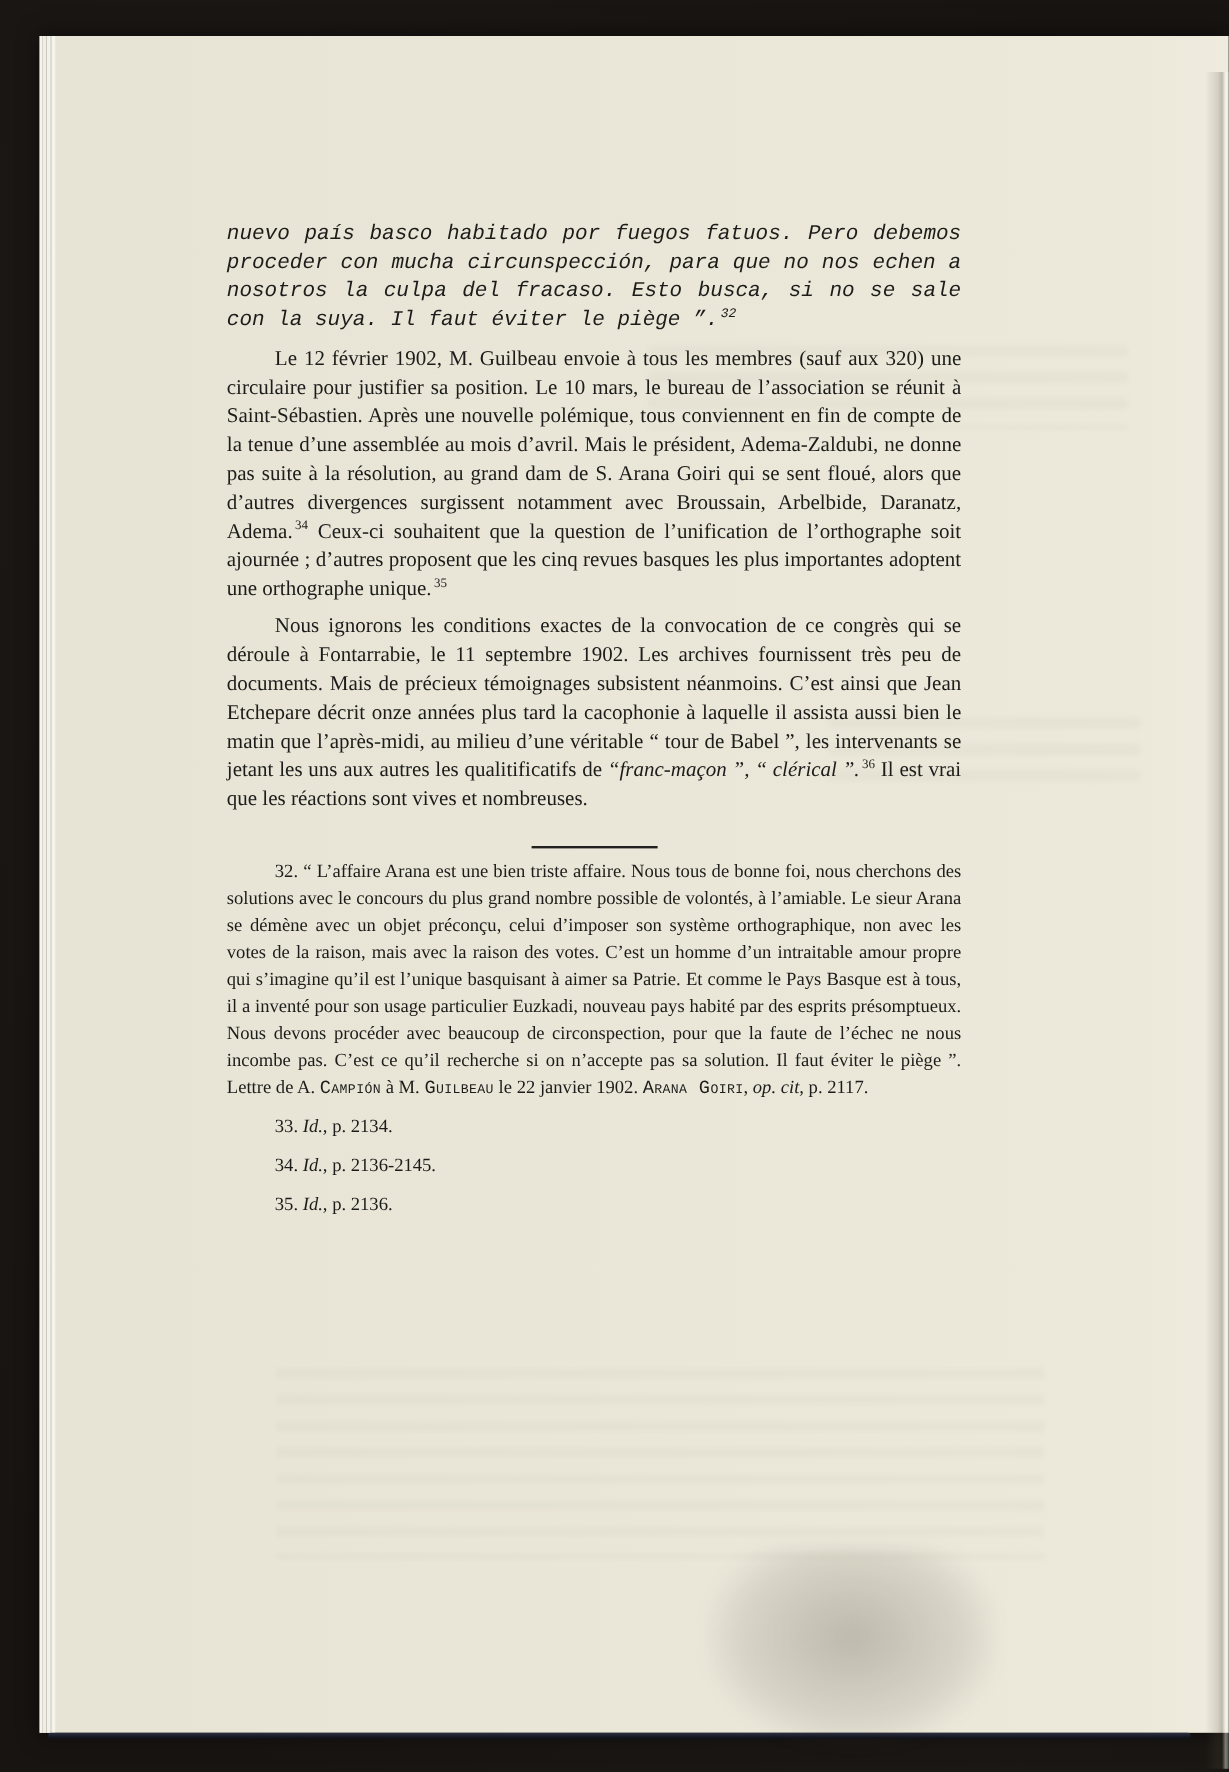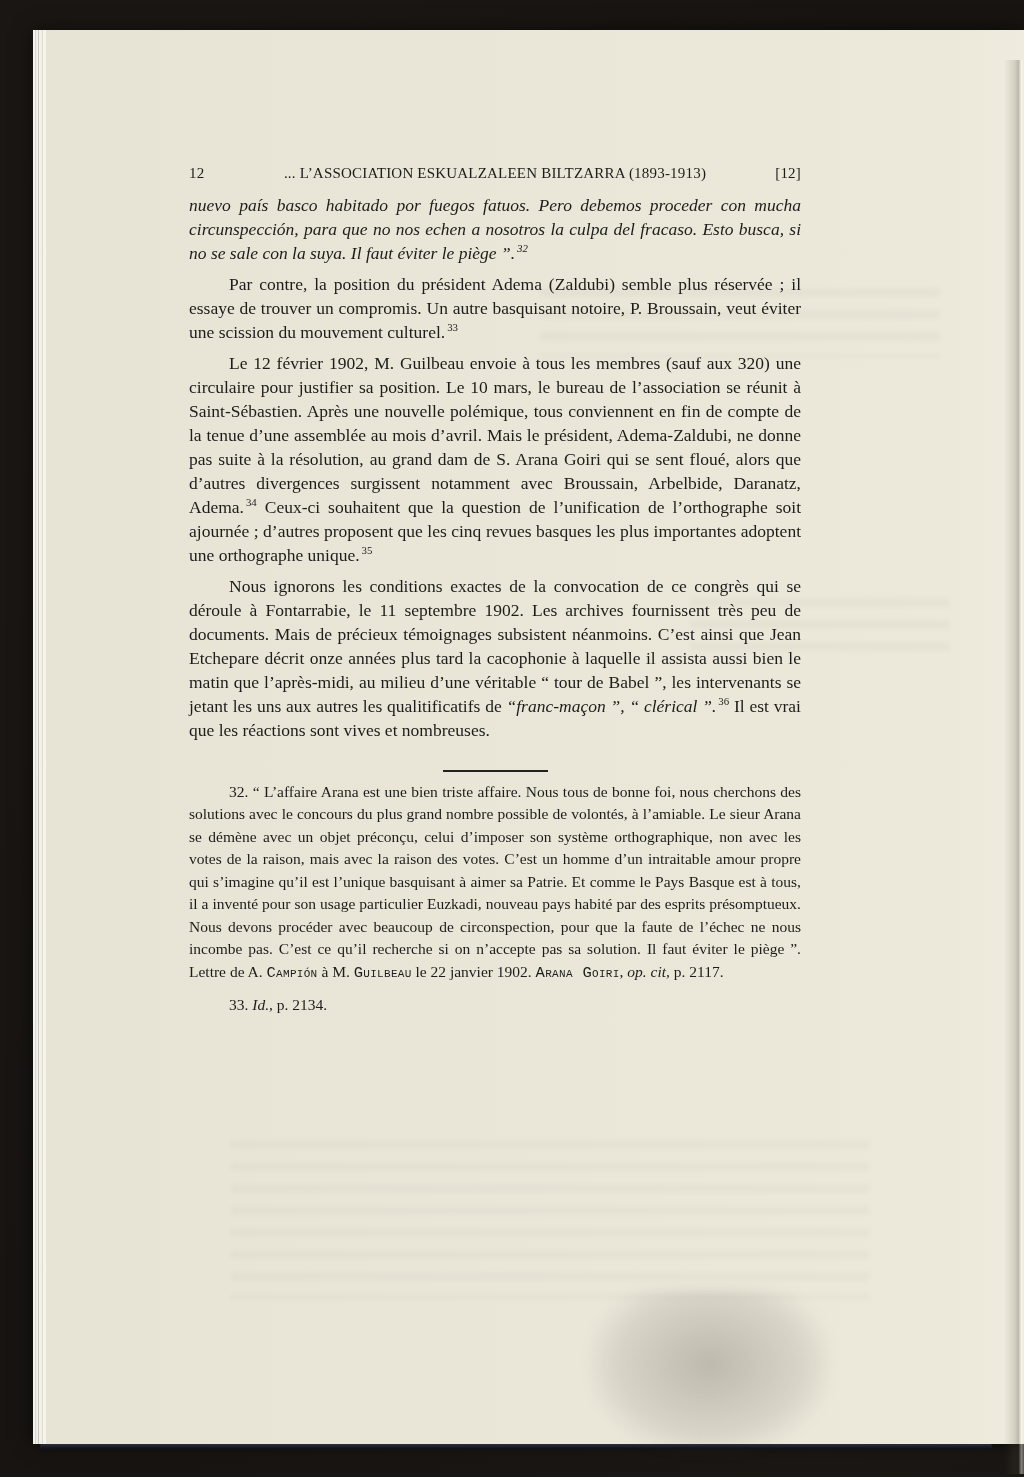--- a/index.html
+++ b/index.html
@@ -52,21 +52,21 @@
     color:#1d1c1a;font-size:17.5px;line-height:24px;
   }
   .pg-header{
     display:flex;align-items:baseline;font-size:15px;line-height:20px;letter-spacing:.2px;
   }
   .pg-header .hl{width:70px;text-align:left;}
   .pg-header .ht{flex:1;text-align:center;}
   .pg-header .hr{width:70px;text-align:right;}
 
   .para{text-align:justify;margin:0;}
-  .p-quote{margin-top:10px;font-style:italic;}
+  .p-quote{margin-top:20px;font-style:italic;font-family:Liberation Mono, monospace;}
   .p-body{margin-top:7px;text-indent:40px;}
   .heading{margin-top:11px;padding-left:40px;font-weight:bold;text-align:left;}
   .i{font-style:italic;}
   .sc{font-variant:small-caps;letter-spacing:.3px;font-family:Liberation Mono, monospace;}
   .sup{vertical-align:super;font-size:.62em;line-height:0;margin-left:2px;}
 
   .fn-rule{margin-top:28px;width:105px;border:0;border-top:2px solid #22211f;}
   .footnotes{margin-top:7px;font-size:15.5px;line-height:22.5px;}
   .fn{text-align:justify;text-indent:40px;margin:0;}
   .fn + .fn{margin-top:10px;}
@@ -82,35 +82,31 @@
 
 <div class="edge-stack"></div>
 <div class="ghost g1"></div>
 <div class="ghost g2"></div>
 <div class="ghost g3"></div>
 <div class="shadow-spot"></div>
 <div class="cover-edge"></div>
 
 <div class="content">
 
-  <div class="pg-header">
-    <span class="hl">12</span>
-    <span class="ht">... L’ASSOCIATION ESKUALZALEEN BILTZARRA (1893-1913)</span>
-    <span class="hr">[12]</span>
-  </div>
 
   <p class="para p-quote"><span>nuevo país basco habitado por fuegos fatuos. Pero debemos proceder con mucha circunspección, para que no nos echen a nosotros la culpa del fracaso. Esto busca, si no se sale con la suya. Il faut éviter le piège ”.</span><span class="sup">32</span></p>
 
-  <p class="para p-body"><span>Par contre, la position du président Adema (Zaldubi) semble plus réservée ; il essaye de trouver un compromis. Un autre basquisant notoire, P. Broussain, veut éviter une scission du mouvement culturel.</span><span class="sup">33</span></p>
 
   <p class="para p-body"><span>Le 12 février 1902, M. Guilbeau envoie à tous les membres (sauf aux 320) une circulaire pour justifier sa position. Le 10 mars, le bureau de l’association se réunit à Saint-Sébastien. Après une nouvelle polémique, tous conviennent en fin de compte de la tenue d’une assemblée au mois d’avril. Mais le président, Adema-Zaldubi, ne donne pas suite à la résolution, au grand dam de S. Arana Goiri qui se sent floué, alors que d’autres divergences surgissent notamment avec Broussain, Arbelbide, Daranatz, Adema.</span><span class="sup">34</span><span> Ceux-ci souhaitent que la question de l’unification de l’orthographe soit ajournée ; d’autres proposent que les cinq revues basques les plus importantes adoptent une orthographe unique.</span><span class="sup">35</span></p>
 
 
   <p class="para p-body"><span>Nous ignorons les conditions exactes de la convocation de ce congrès qui se déroule à Fontarrabie, le 11 septembre 1902. Les archives fournissent très peu de documents. Mais de précieux témoignages subsistent néanmoins. C’est ainsi que Jean Etchepare décrit onze années plus tard la cacophonie à laquelle il assista aussi bien le matin que l’après-midi, au milieu d’une véritable “ tour de Babel ”, les intervenants se jetant les uns aux autres les qualitificatifs de </span><span class="i">“franc-maçon ”, “ clérical ”.</span><span class="sup">36</span><span> Il est vrai que les réactions sont vives et nombreuses.</span></p>
 
   <hr class="fn-rule">
 
   <div class="footnotes">
     <p class="fn"><span>32. “ L’affaire Arana est une bien triste affaire. Nous tous de bonne foi, nous cherchons des solutions avec le concours du plus grand nombre possible de volontés, à l’amiable. Le sieur Arana se démène avec un objet préconçu, celui d’imposer son système orthographique, non avec les votes de la raison, mais avec la raison des votes. C’est un homme d’un intraitable amour propre qui s’imagine qu’il est l’unique basquisant à aimer sa Patrie. Et comme le Pays Basque est à tous, il a inventé pour son usage particulier Euzkadi, nouveau pays habité par des esprits présomptueux. Nous devons procéder avec beaucoup de circonspection, pour que la faute de l’échec ne nous incombe pas. C’est ce qu’il recherche si on n’accepte pas sa solution. Il faut éviter le piège ”. Lettre de A. </span><span class="sc">Campión</span><span> à M. </span><span class="sc">Guilbeau</span><span> le 22 janvier 1902. </span><span class="sc">Arana Goiri</span><span>, </span><span class="i">op. cit,</span><span> p. 2117.</span></p>
     <p class="fn"><span>33. </span><span class="i">Id.,</span><span> p. 2134.</span></p>
+    <p class="fn"><span>34. </span><span class="i">Id.,</span><span> p. 2136-2145.</span></p>
+    <p class="fn"><span>35. </span><span class="i">Id.,</span><span> p. 2136.</span></p>
   </div>
 
 </div>
 
 </body></html>

